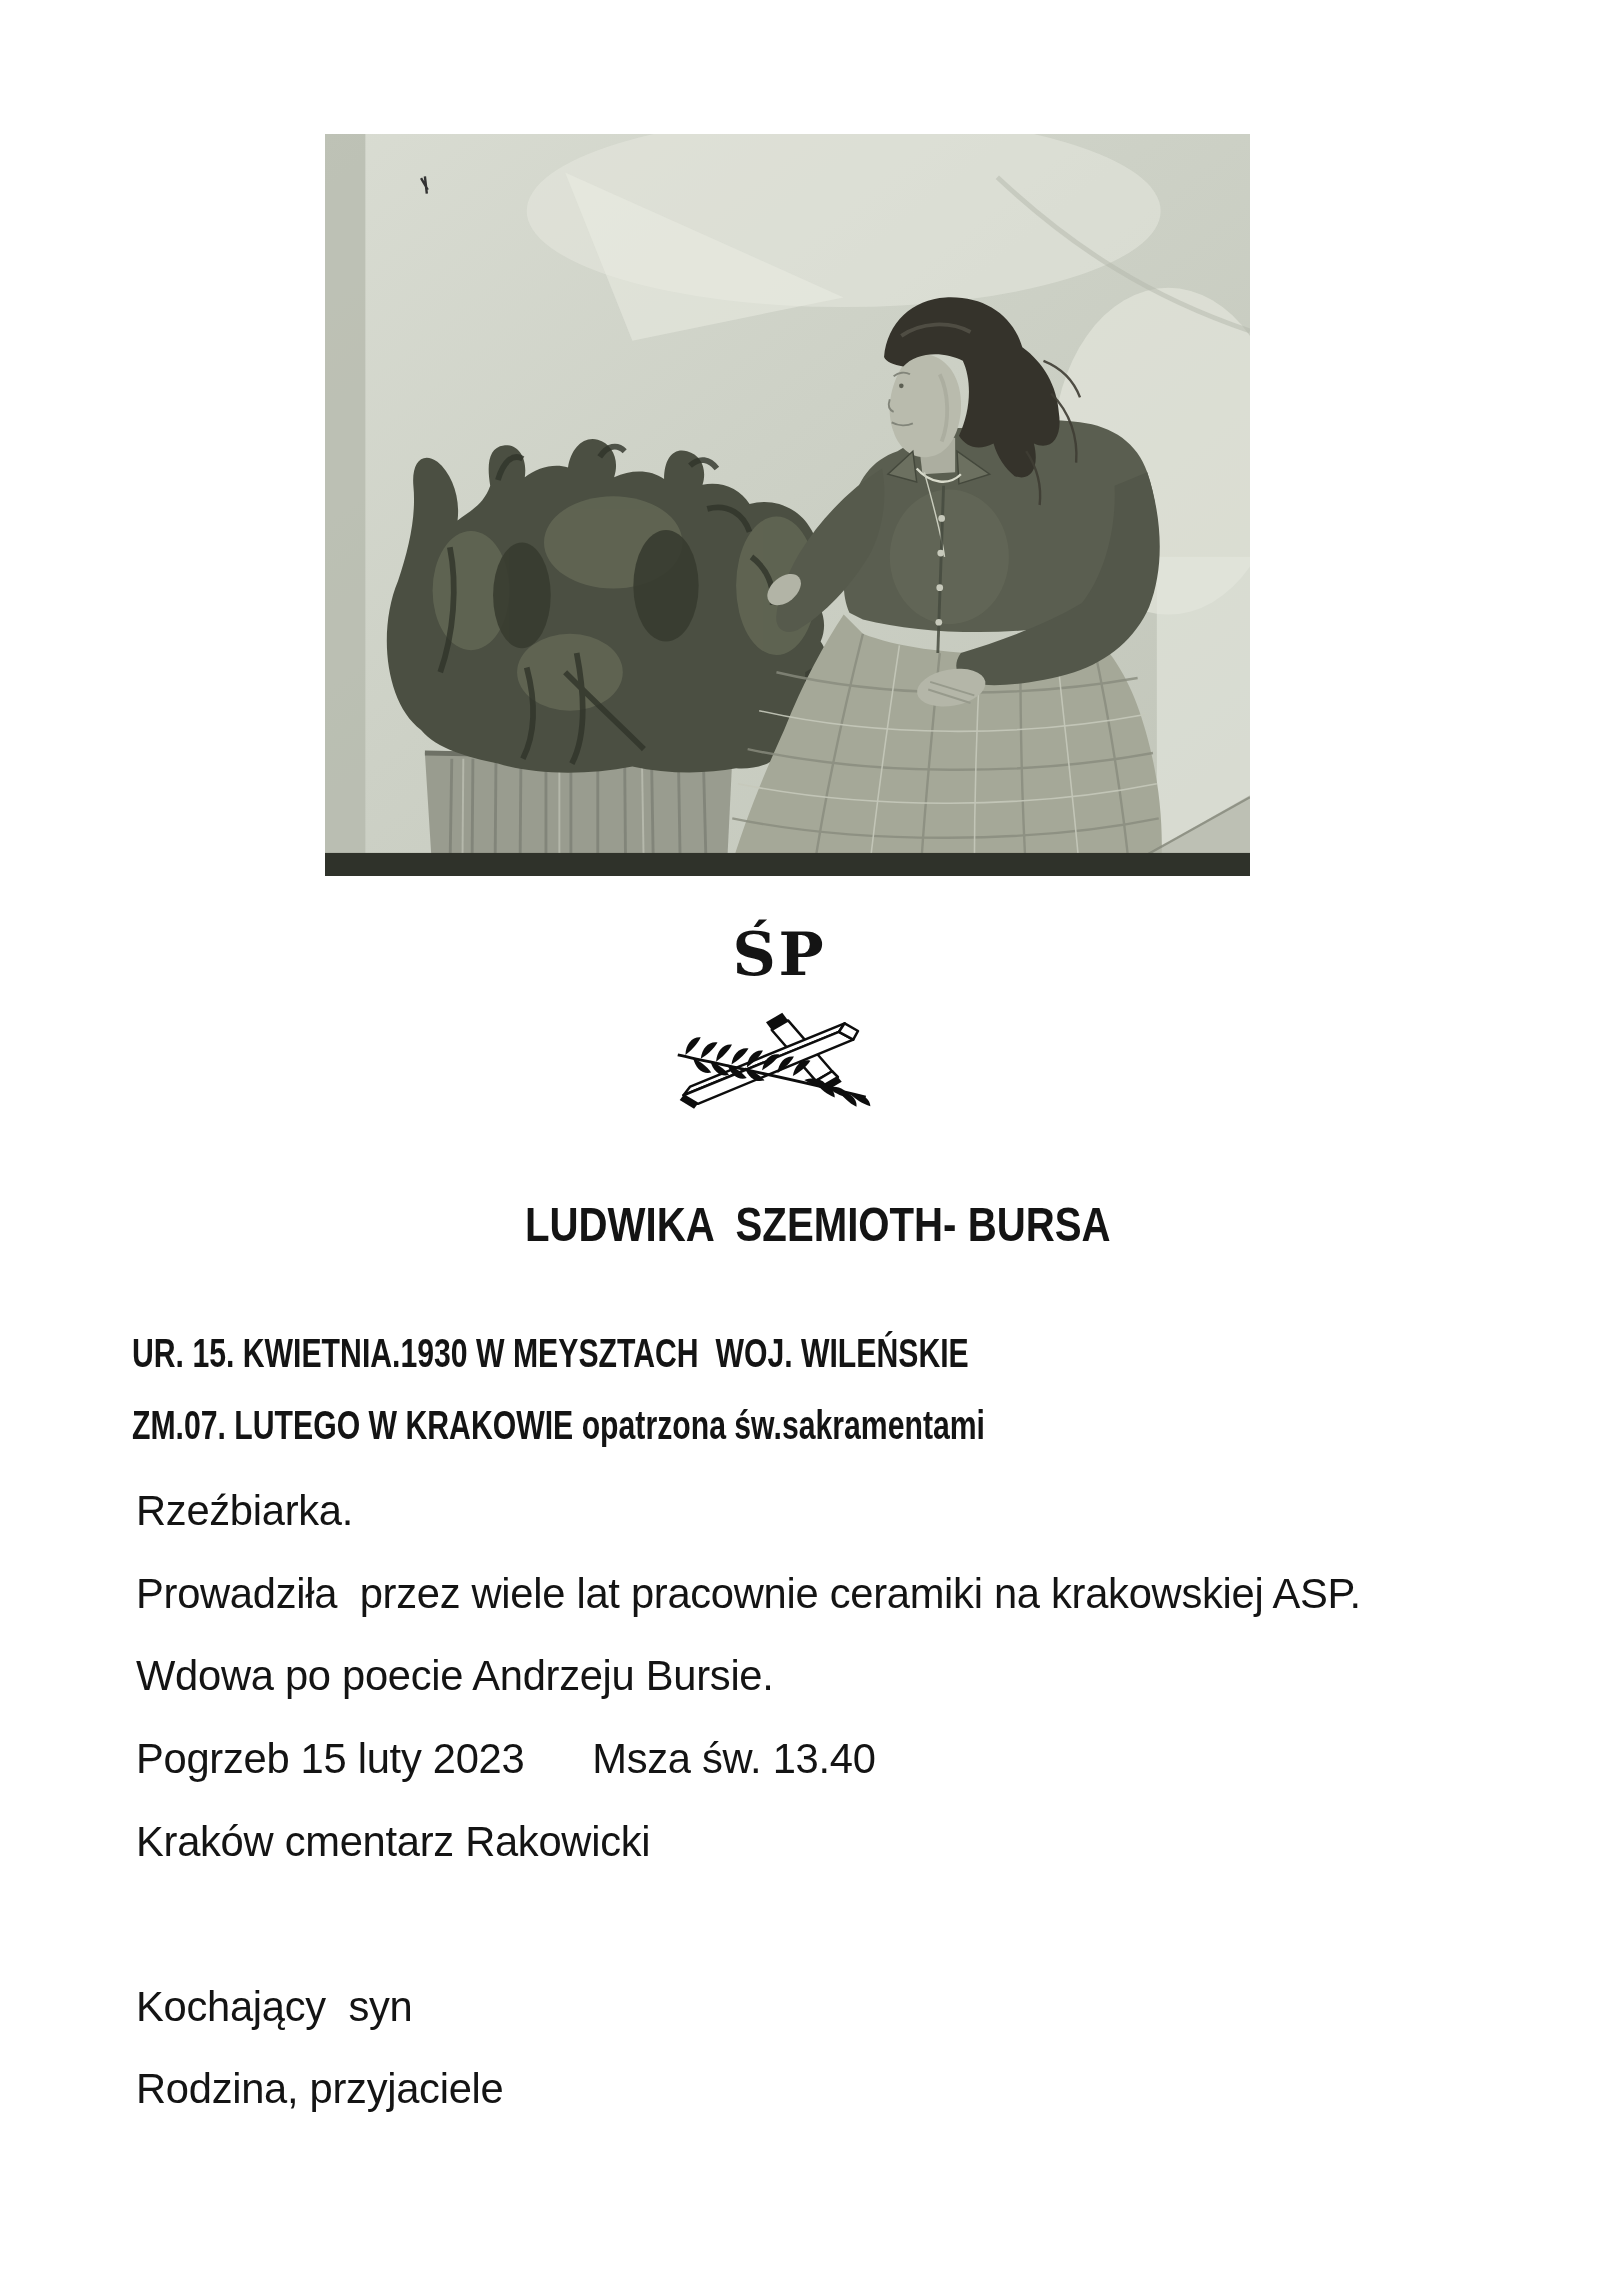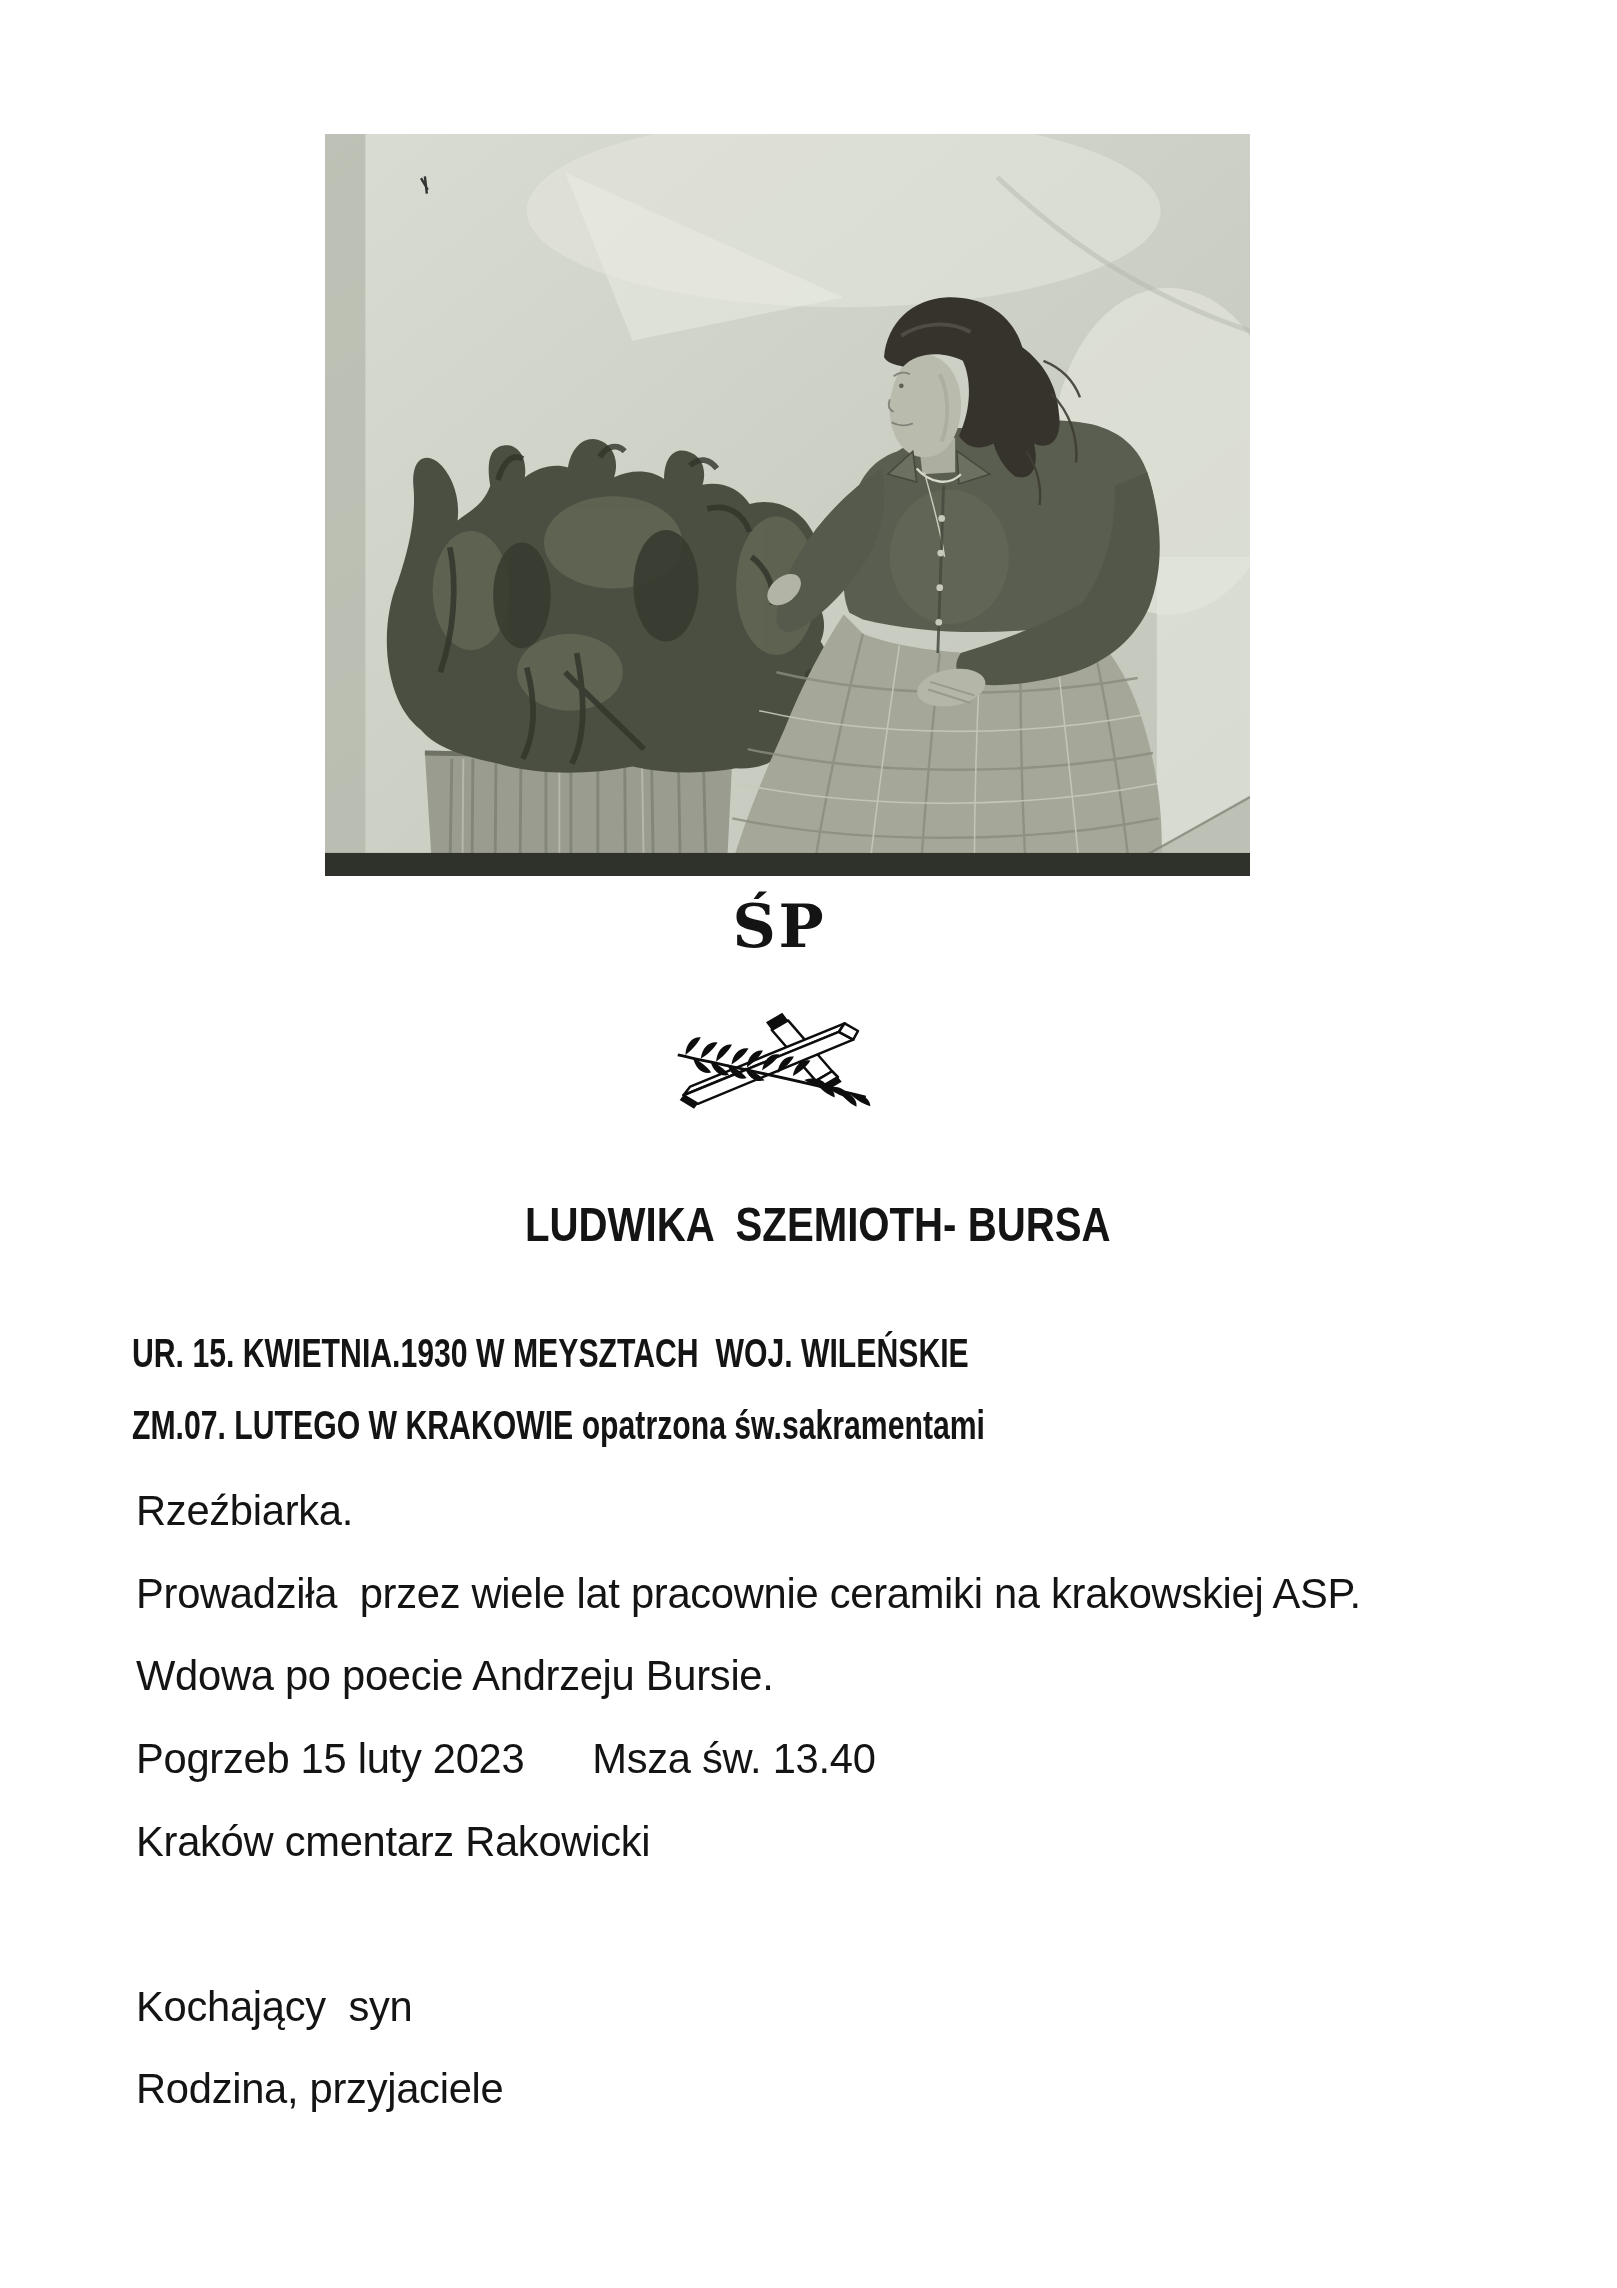--- a/index.html
+++ b/index.html
@@ -1,21 +1,21 @@
 <!DOCTYPE html>
 <html><head>
 <meta charset="utf-8">
 <style>
   html,body{margin:0;padding:0;background:#ffffff;}
   .page{position:relative;width:1618px;height:2288px;background:#ffffff;overflow:hidden;
         font-family:"Liberation Sans",sans-serif;color:#141414;}
   .abs{position:absolute;}
   .photo{left:325px;top:134px;width:925px;height:742px;}
   .photo svg{display:block;width:100%;height:100%;}
-  .sp{left:664px;top:896px;width:231px;text-align:center;
+  .sp{left:664px;top:924px;width:231px;text-align:center;
       font-family:"DejaVu Serif",serif;font-weight:700;font-size:60px;line-height:1;
       letter-spacing:2.9px;}
   .cross{left:672px;top:1007px;width:211px;height:108px;}
   .title{left:525px;top:1200px;font-weight:700;font-size:49px;line-height:1;
          white-space:pre;transform:scaleX(.82);transform-origin:0 0;}
   .hline{left:132px;font-weight:700;font-size:40px;line-height:1;white-space:pre;
          transform:scaleX(.755);transform-origin:0 0;}
   .bline{left:136px;font-size:43px;line-height:1;white-space:pre;letter-spacing:-0.3px;
          transform:scaleX(.97);transform-origin:0 0;}
 </style>

